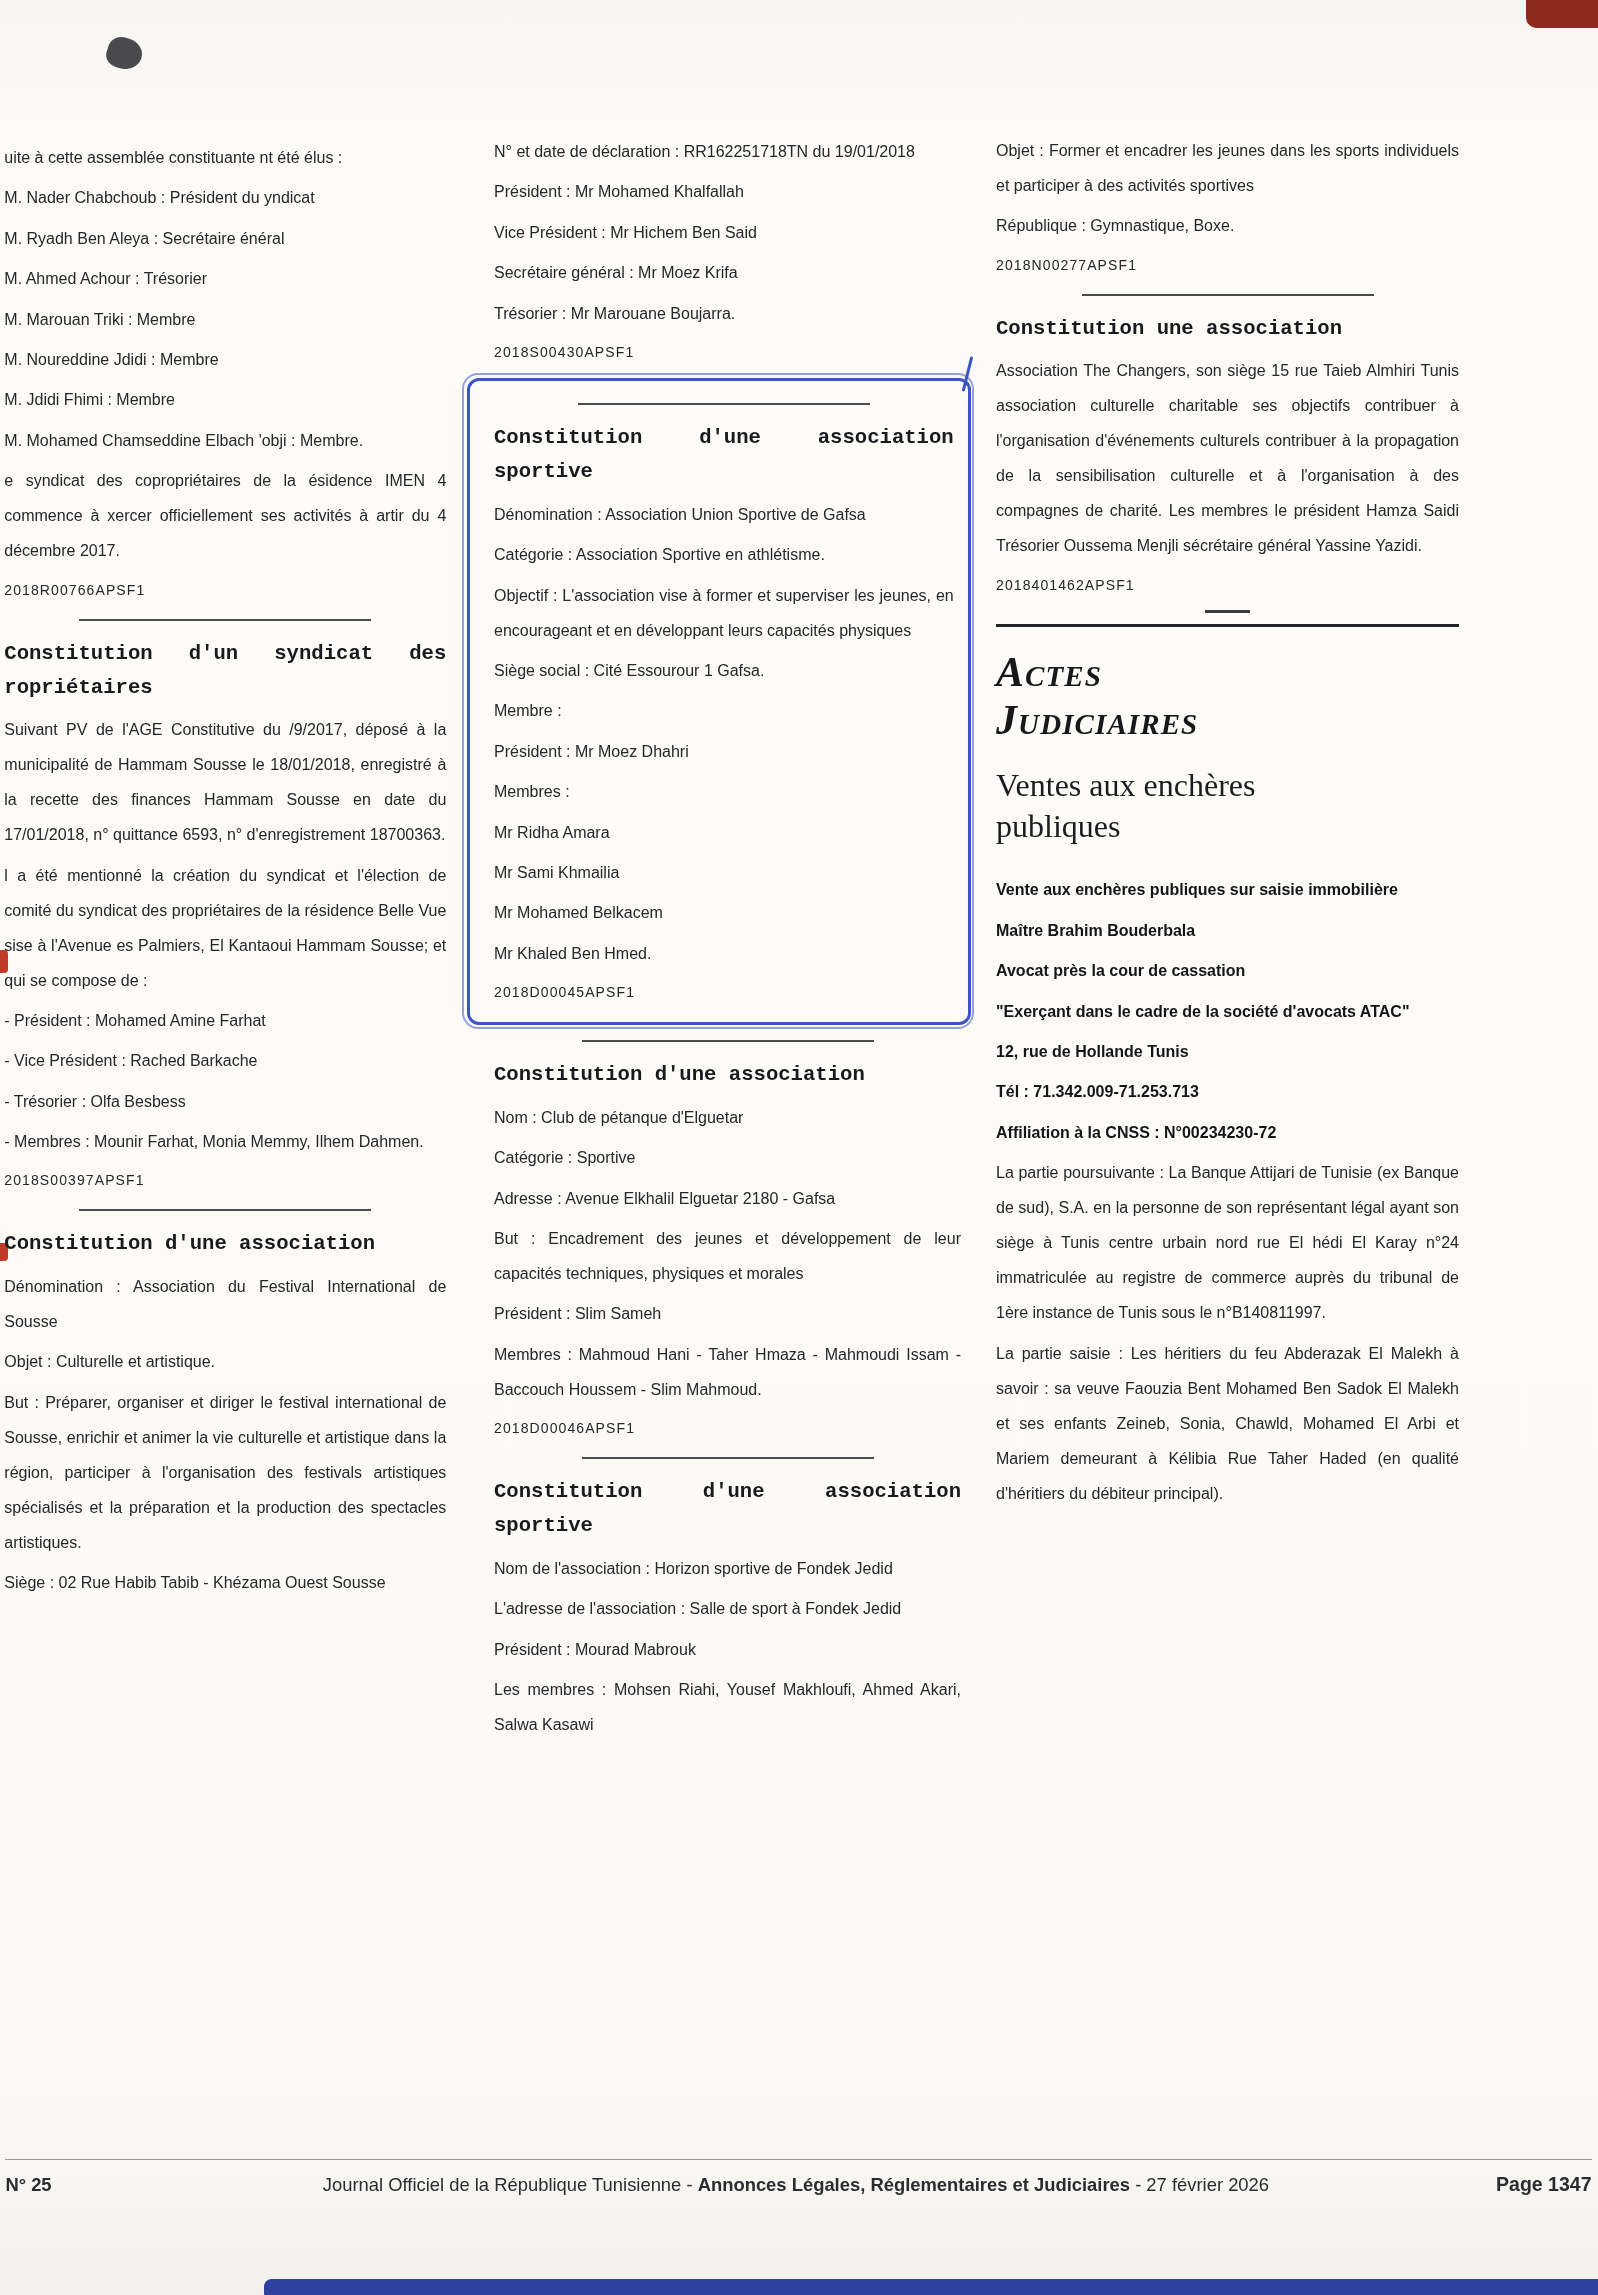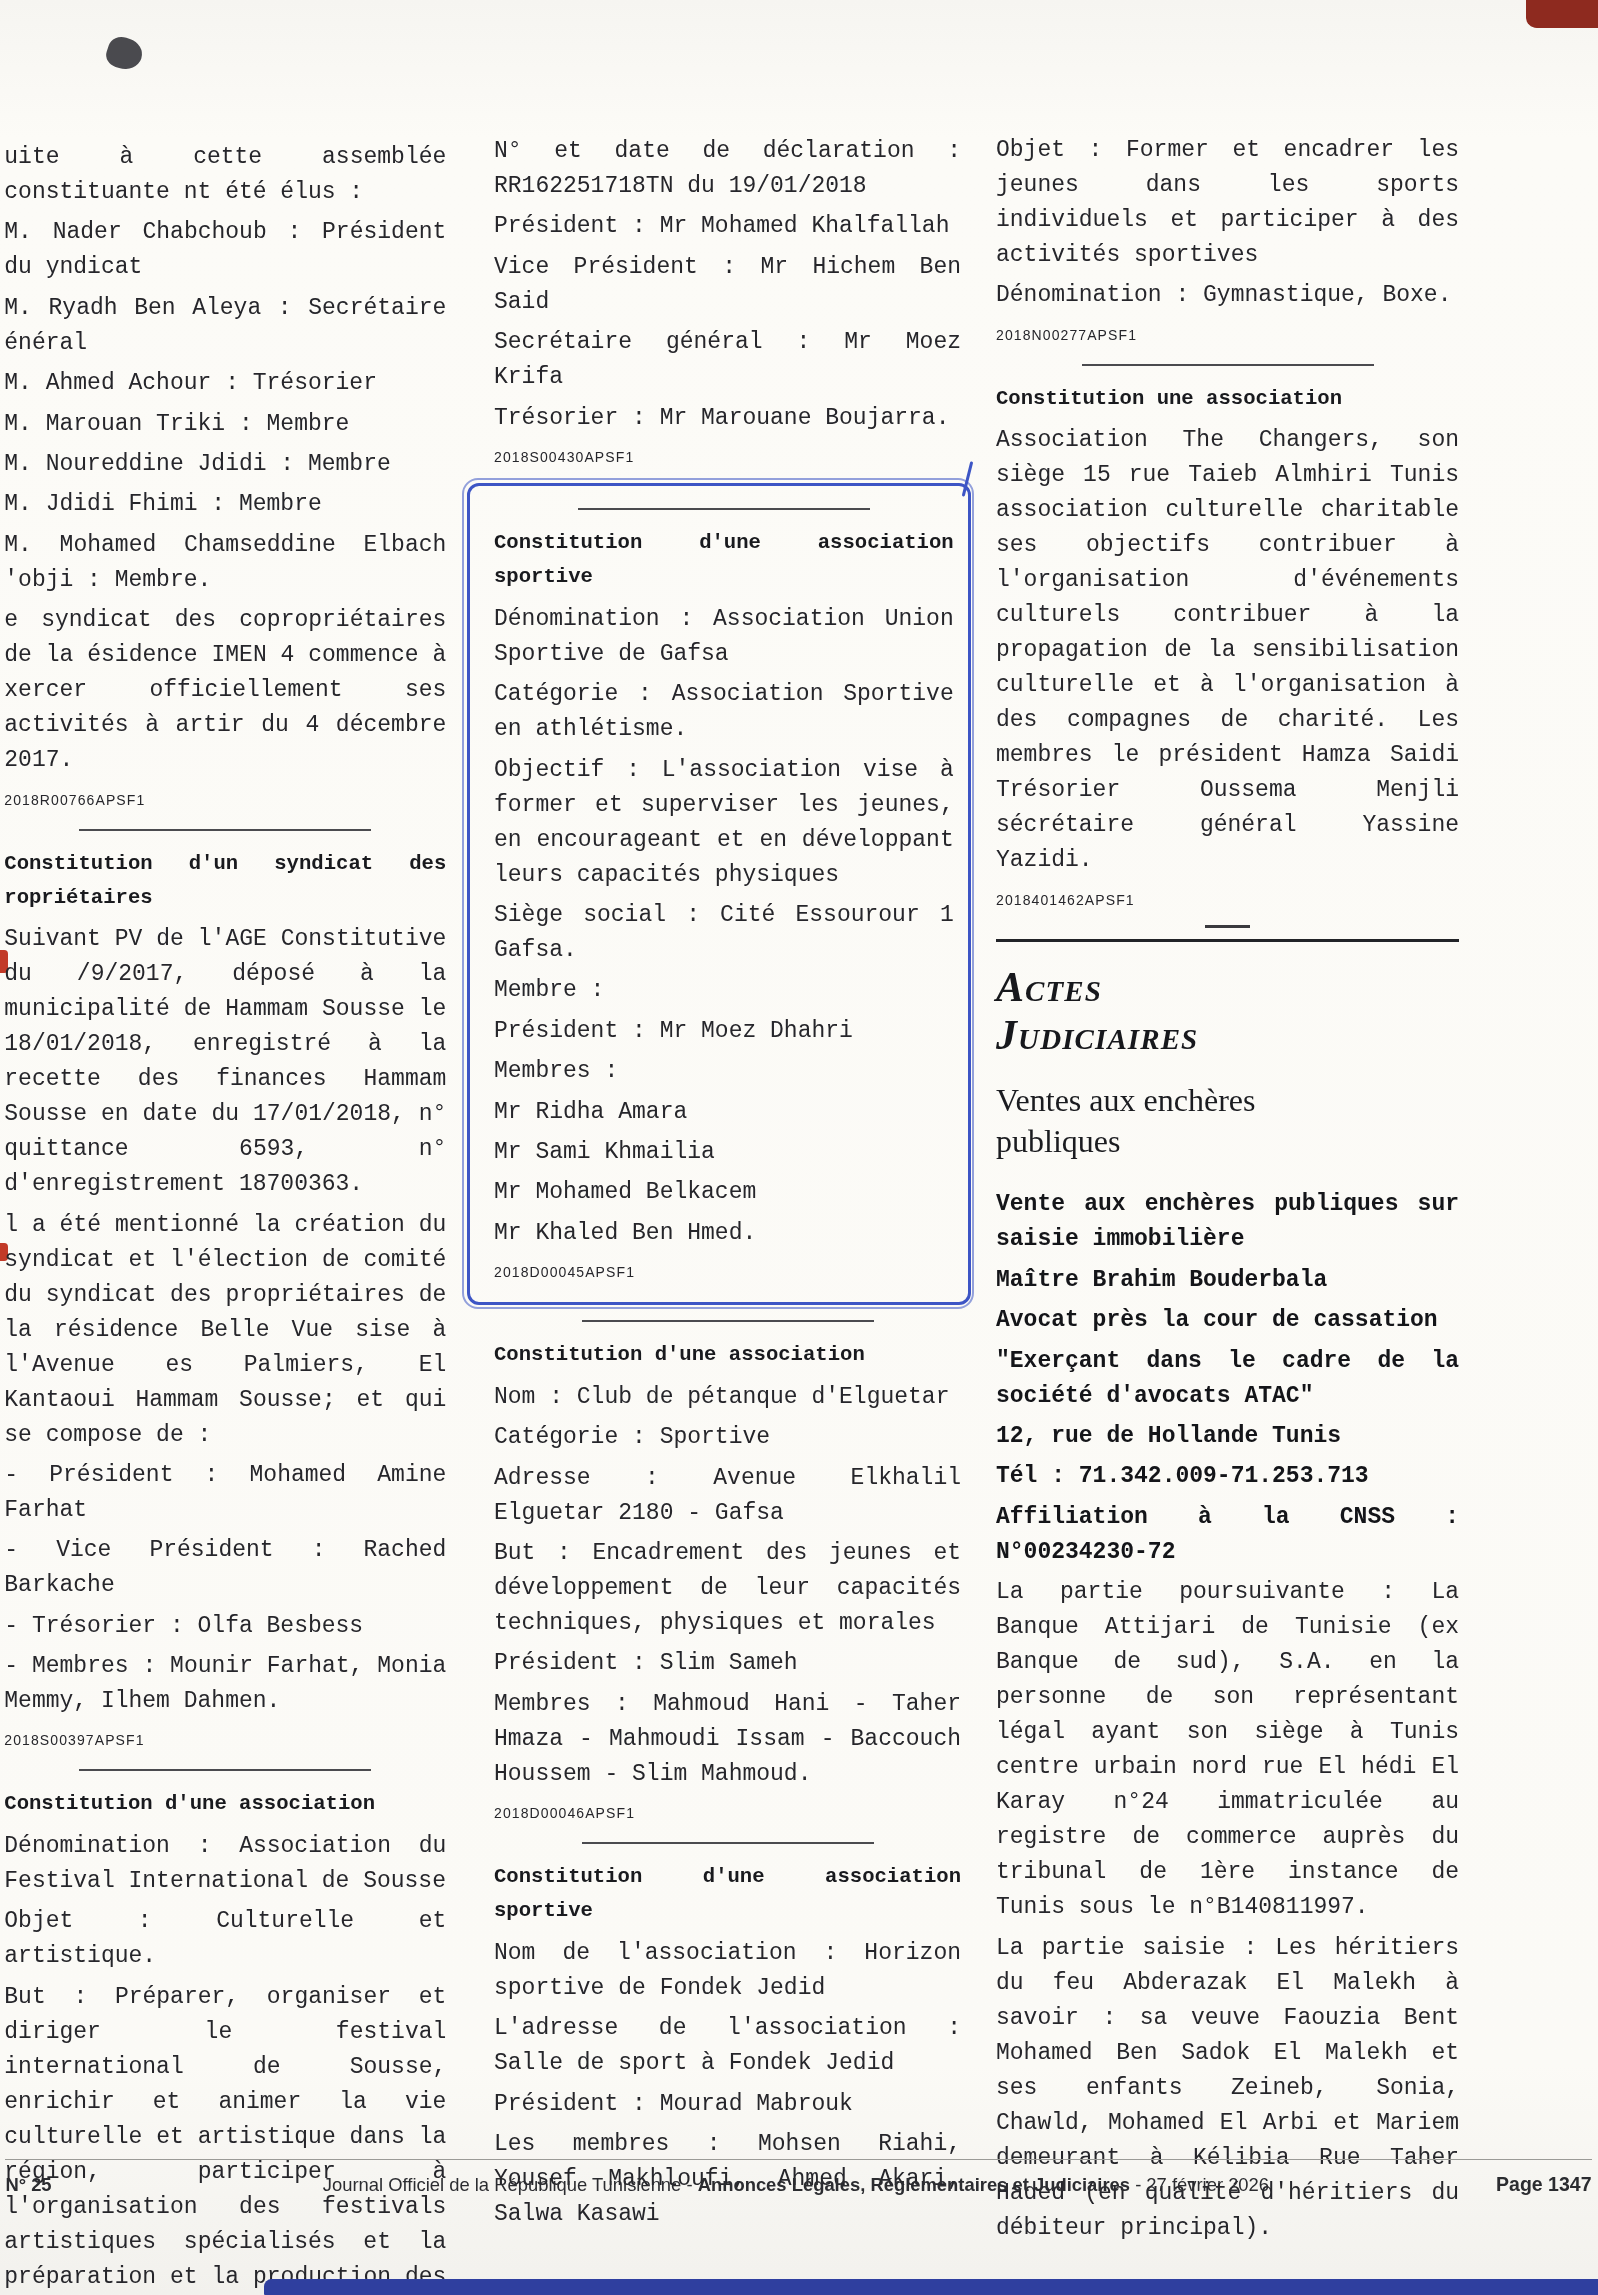--- a/index.html
+++ b/index.html
@@ -13,26 +13,25 @@
     font-family: "Liberation Sans", sans-serif;
     color: #26262b;
     overflow: hidden;
   }
   .col { position: absolute; }
   #col1 { left: 4.3px;    top: 140px; width: 442px; }
   #col2 { left: 494px;  top: 134px; width: 467px; }
   #col3 { left: 996px; top: 133px; width: 463px; }
 
   .p {
-    font-size: 23px;
+    font-size: 16px;
     line-height: 35px;
     margin: 0 0 5.4px;
     text-align: justify;
     color: #26262b;
-    font-family: Liberation Mono, monospace;
   }
   .p.bold { font-weight: bold; color: #141519; }
   .h {
     font-size: 20.6px;
     line-height: 34px;
     font-weight: bold;
     margin: 0 0 7.6px;
     color: #191a1e;
     text-align: justify;
     font-family: Liberation Mono, monospace;
@@ -238,21 +237,21 @@
         <p class="ref">2018D00046APSF1</p>
         <div class="divider"></div>
         <h3 class="h">Constitution d'une association sportive</h3>
         <p class="p">Nom de l'association : Horizon sportive de Fondek Jedid</p>
         <p class="p">L'adresse de l'association : Salle de sport à Fondek Jedid</p>
         <p class="p">Président : Mourad Mabrouk</p>
         <p class="p">Les membres : Mohsen Riahi, Yousef Makhloufi, Ahmed Akari, Salwa Kasawi</p>
       </section>
     <section class="col" id="col3">
         <p class="p">Objet : Former et encadrer les jeunes dans les sports individuels et participer à des activités sportives</p>
-        <p class="p">Dénomination : Gymnastique, Boxe.</p>
+        <p class="p">République : Gymnastique, Boxe.</p>
         <p class="ref">2018N00277APSF1</p>
         <div class="divider"></div>
         <h3 class="h">Constitution une association</h3>
         <p class="p">Association The Changers, son siège 15 rue Taieb Almhiri Tunis association culturelle charitable ses objectifs contribuer à l'organisation d'événements culturels contribuer à la propagation de la sensibilisation culturelle et à l'organisation à des compagnes de charité. Les membres le président Hamza Saidi Trésorier Oussema Menjli sécrétaire général Yassine Yazidi.</p>
         <p class="ref">2018401462APSF1</p>
         <div class="dash"></div>
         <div class="rule"></div>
         <h2 class="actes">Actes Judiciaires</h2>
         <h3 class="serifsub">Ventes aux enchères publiques</h3>
         <p class="p bold">Vente aux enchères publiques sur saisie immobilière</p>

